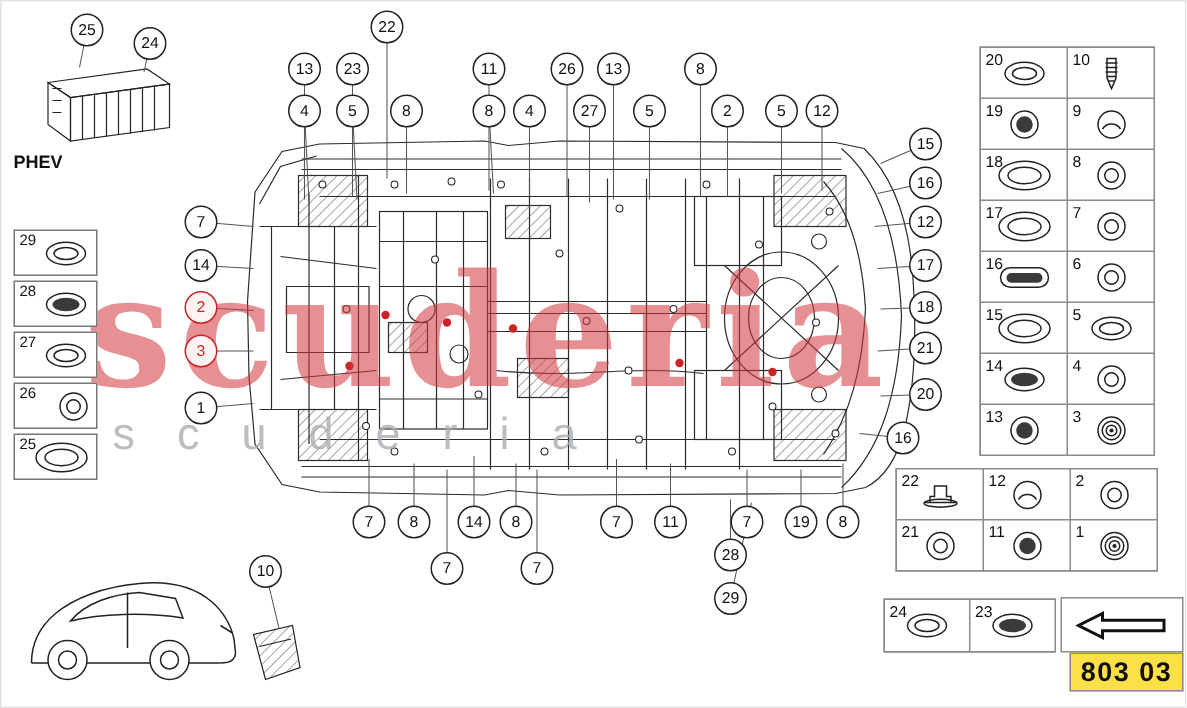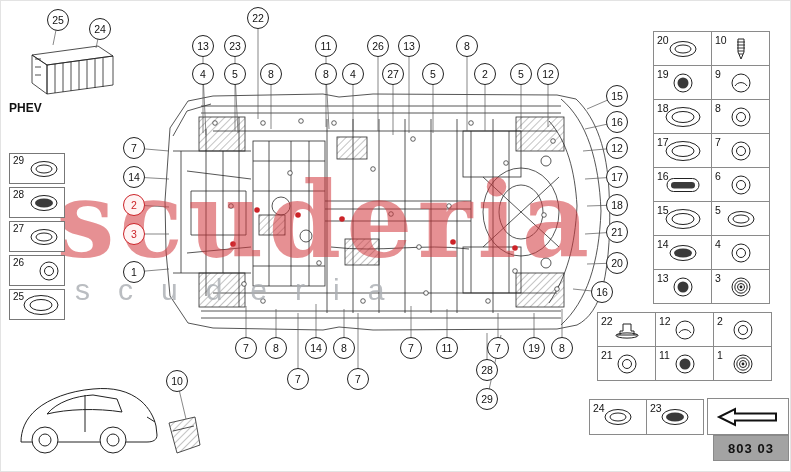--- a/index.html
+++ b/index.html
@@ -27,22 +27,22 @@
   .grid{position:absolute;z-index:5;display:grid;gap:1px;background:#8a8a8a;border:1px solid #8a8a8a;}
   #right-grid{left:652px;top:30px;grid-template-columns:repeat(2,57px);grid-auto-rows:33px;}
   #lower-grid{left:596px;top:311px;grid-template-columns:repeat(3,57px);grid-auto-rows:33px;}
   #bottom-cells{left:588px;top:398px;grid-template-columns:repeat(2,56px);grid-auto-rows:34px;}
   .cell{position:relative;background:#fff;display:flex;align-items:center;justify-content:center;}
   .cell .num{position:absolute;top:2px;left:3px;font-size:10.5px;}
   
   #arrow-box{position:absolute;left:706px;top:397px;width:80px;height:35px;z-index:5;
              border:1px solid #8a8a8a;background:#fff;display:flex;align-items:center;justify-content:center;}
   #part-code{position:absolute;left:712px;top:434px;width:74px;height:24px;z-index:5;
-             border:1px solid #8a8a8a;background:#a3a3a3;display:flex;align-items:center;justify-content:center;
-             font-weight:bold;font-size:13px;letter-spacing:1px;}
+             border:1px solid #8a8a8a;background:#fde047;display:flex;align-items:center;justify-content:center;
+             font-weight:bold;font-size:18px;letter-spacing:1px;}
   #phev-label{position:absolute;left:8px;top:100px;z-index:5;font-size:12px;font-weight:600;}
   .icon{display:inline-flex;align-items:center;justify-content:center;}
 </style>
 </head>
 <body>
 
 <div id="stage">
 
   <svg id="art" width="791" height="472" viewBox="0 0 791 472">
     <defs>

